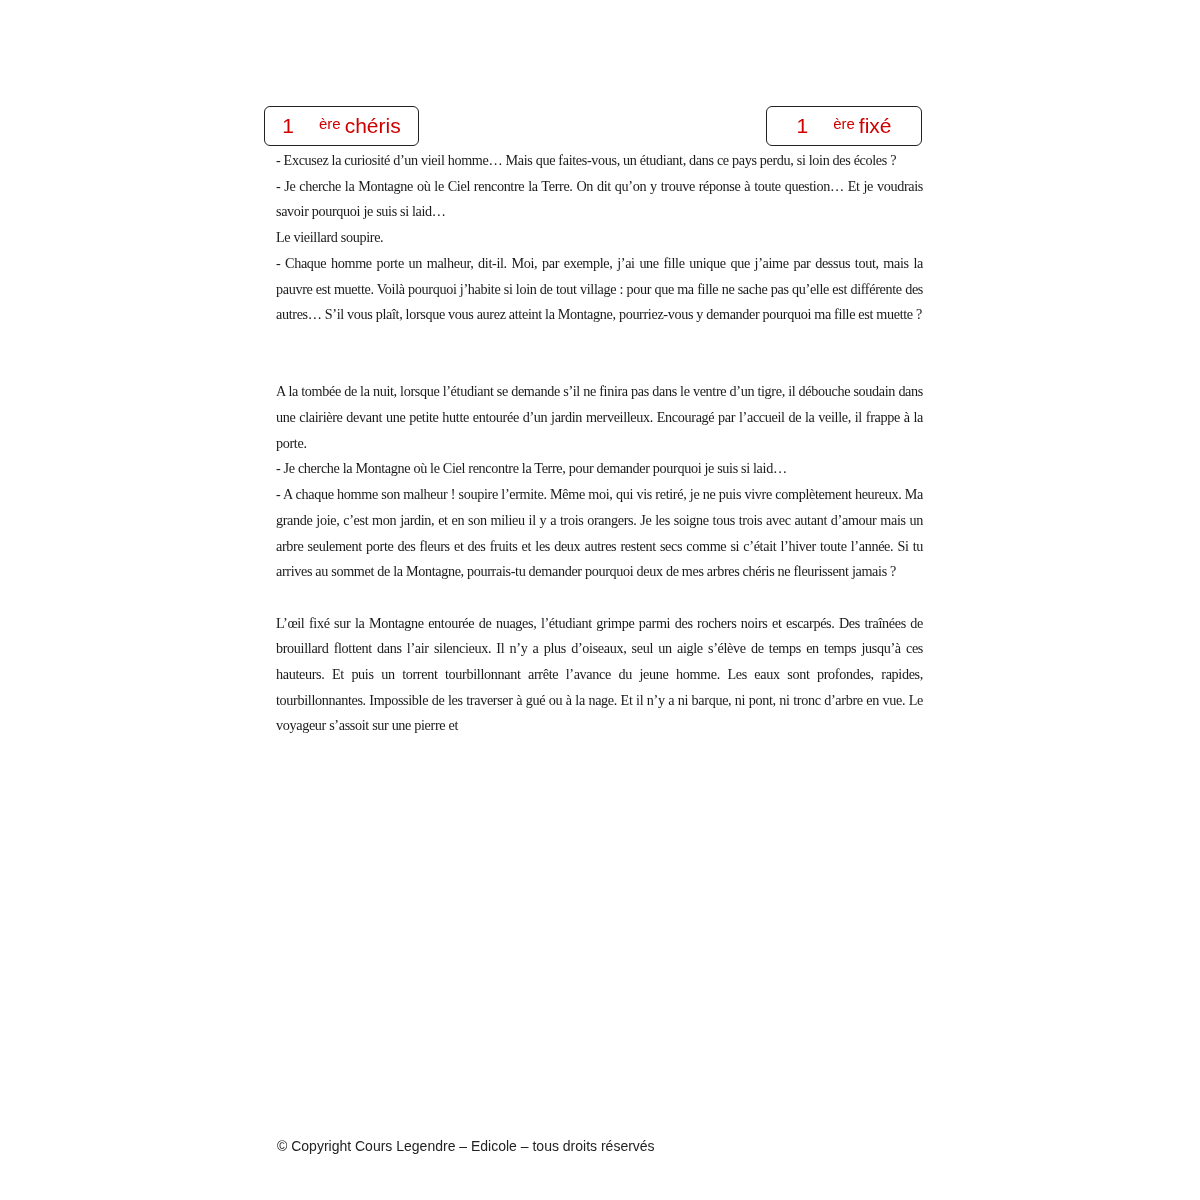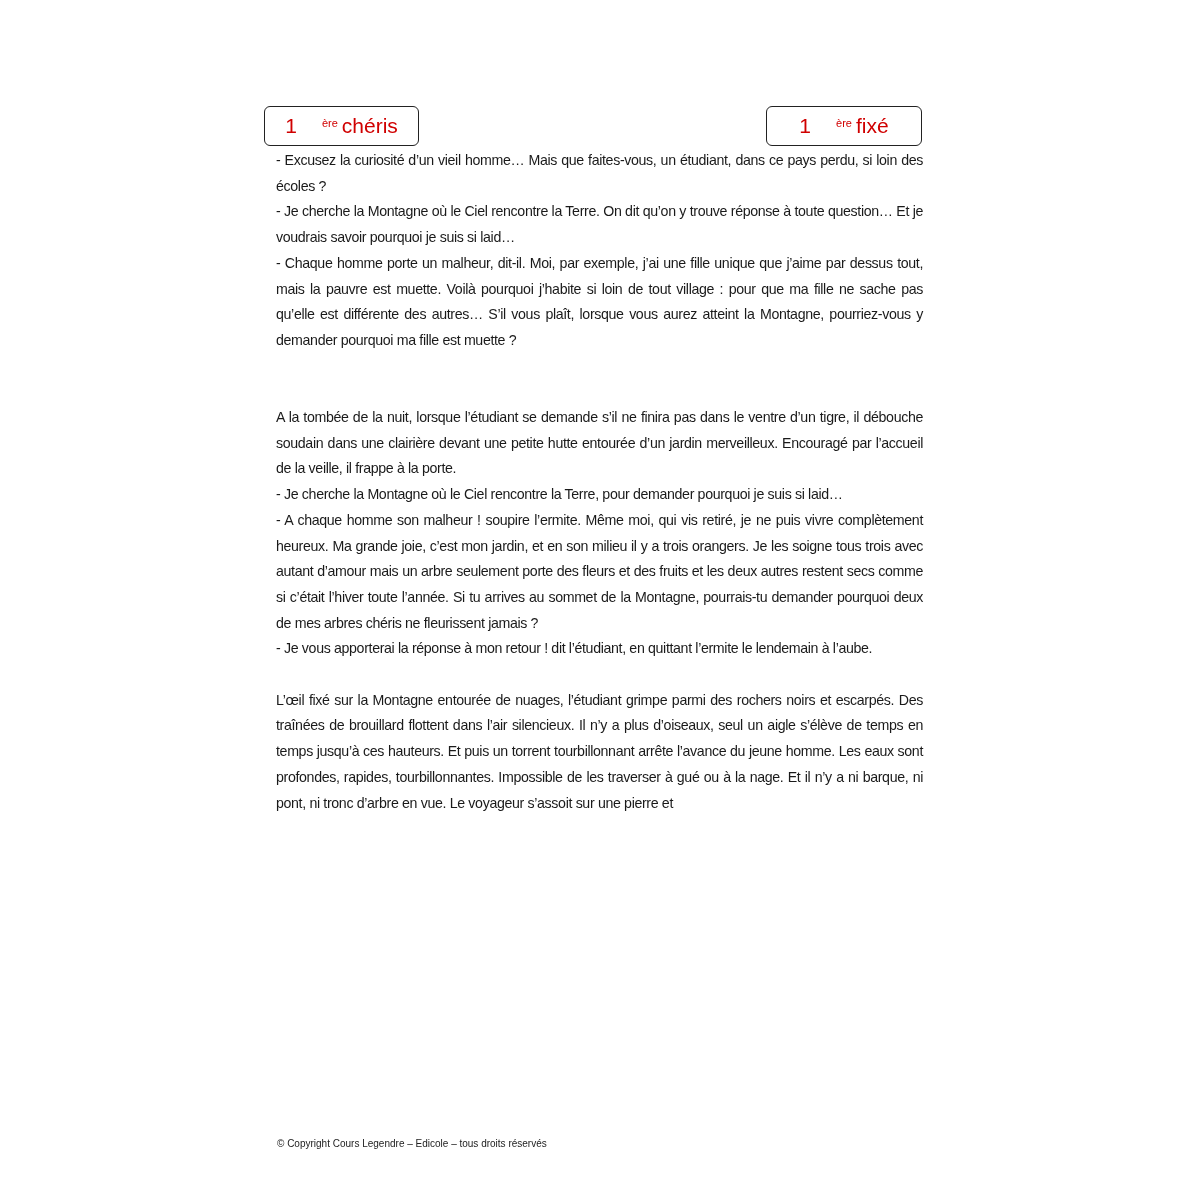--- a/index.html
+++ b/index.html
@@ -1,52 +1,52 @@
 <!DOCTYPE html>
 <html><head>
 <meta charset="utf-8">
 <style>
   html, body { margin: 0; padding: 0; background: #ffffff; }
   body { width: 1200px; height: 1200px; position: relative; overflow: hidden;
          font-family: "DejaVu Sans Condensed", "Liberation Sans Narrow", "Liberation Sans", sans-serif; color: #1a1a1a; }
   .tag-box { position: absolute; top: 106px; height: 40px; border: 1.5px solid #222; border-radius: 6px;
              display: flex; align-items: center; justify-content: center; color: #d00000;
              font-family: "Liberation Sans", sans-serif; font-size: 21px; box-sizing: border-box; }
-  .tag-box sup { font-size: 11px; position: relative; top: -3px; margin-right: 4px; vertical-align: top; line-height: 1; margin-left: 25px; }
+  .tag-box sup { font-size: 15px; position: relative; top: -3px; margin-right: 4px; vertical-align: top; line-height: 1; margin-left: 25px; }
   #tag-lesson { left: 264px; width: 155px; }
   #tag-series { left: 766px; width: 156px; }
-  .page-text { position: absolute; left: 276px; top: 148px; width: 647px; font-family: Liberation Sans, sans-serif;
+  .page-text { position: absolute; left: 276px; top: 148px; width: 647px; font-family: Liberation Serif, serif;
                font-size: 14.2px; line-height: 25.7px; letter-spacing: -0.35px; word-spacing: 0px; }
   .page-text p { margin: 0; text-align: justify; text-align-last: left; }
   .page-text p.gap { height: 25.7px; }
   .footer { position: absolute; left: 277px; top: 1138px; font-family: "Liberation Sans", sans-serif;
-            font-size: 10px; color: #222; }
+            font-size: 14px; color: #222; }
 </style>
 </head>
 <body>
 
 <div class="tag-box" id="tag-lesson">
   <span>1</span>
     <sup>ère</sup>
     <span>chéris</span>
 </div>
 
 <div class="tag-box" id="tag-series">
   <span>1</span>
     <sup>ère</sup>
     <span>fixé</span>
 </div>
 
 <div class="page-text">
   <p>- Excusez la curiosité d’un vieil homme… Mais que faites-vous, un étudiant, dans ce pays perdu, si loin des écoles ?</p>
   <p>- Je cherche la Montagne où le Ciel rencontre la Terre. On dit qu’on y trouve réponse à toute question… Et je voudrais savoir pourquoi je suis si laid…</p>
+  <p>Le vieillard soupire.</p>
   <p>- Chaque homme porte un malheur, dit-il. Moi, par exemple, j’ai une fille unique que j’aime par dessus tout, mais la pauvre est muette. Voilà pourquoi j’habite si loin de tout village : pour que ma fille ne sache pas qu’elle est différente des autres… S’il vous plaît, lorsque vous aurez atteint la Montagne, pourriez-vous y demander pourquoi ma fille est muette ?</p>
   <p class="gap"></p>
   <p class="gap"></p>
   <p>A la tombée de la nuit, lorsque l’étudiant se demande s’il ne finira pas dans le ventre d’un tigre, il débouche soudain dans une clairière devant une petite hutte entourée d’un jardin merveilleux. Encouragé par l’accueil de la veille, il frappe à la porte.</p>
   <p>- Je cherche la Montagne où le Ciel rencontre la Terre, pour demander pourquoi je suis si laid…</p>
   <p>- A chaque homme son malheur ! soupire l’ermite. Même moi, qui vis retiré, je ne puis vivre complètement heureux. Ma grande joie, c’est mon jardin, et en son milieu il y a trois orangers. Je les soigne tous trois avec autant d’amour mais un arbre seulement porte des fleurs et des fruits et les deux autres restent secs comme si c’était l’hiver toute l’année. Si tu arrives au sommet de la Montagne, pourrais-tu demander pourquoi deux de mes arbres chéris ne fleurissent jamais ?</p>
-  <p>- Je vous apporterai la réponse à mon retour ! dit l’étudiant, en quittant l’ermite le lendemain à l’aube.</p>
   <p class="gap"></p>
   <p>L’œil fixé sur la Montagne entourée de nuages, l’étudiant grimpe parmi des rochers noirs et escarpés. Des traînées de brouillard flottent dans l’air silencieux. Il n’y a plus d’oiseaux, seul un aigle s’élève de temps en temps jusqu’à ces hauteurs. Et puis un torrent tourbillonnant arrête l’avance du jeune homme. Les eaux sont profondes, rapides, tourbillonnantes. Impossible de les traverser à gué ou à la nage. Et il n’y a ni barque, ni pont, ni tronc d’arbre en vue. Le voyageur s’assoit sur une pierre et</p>
 </div>
 
 <div class="footer">© Copyright Cours Legendre – Edicole – tous droits réservés</div>
 
 </body></html>

